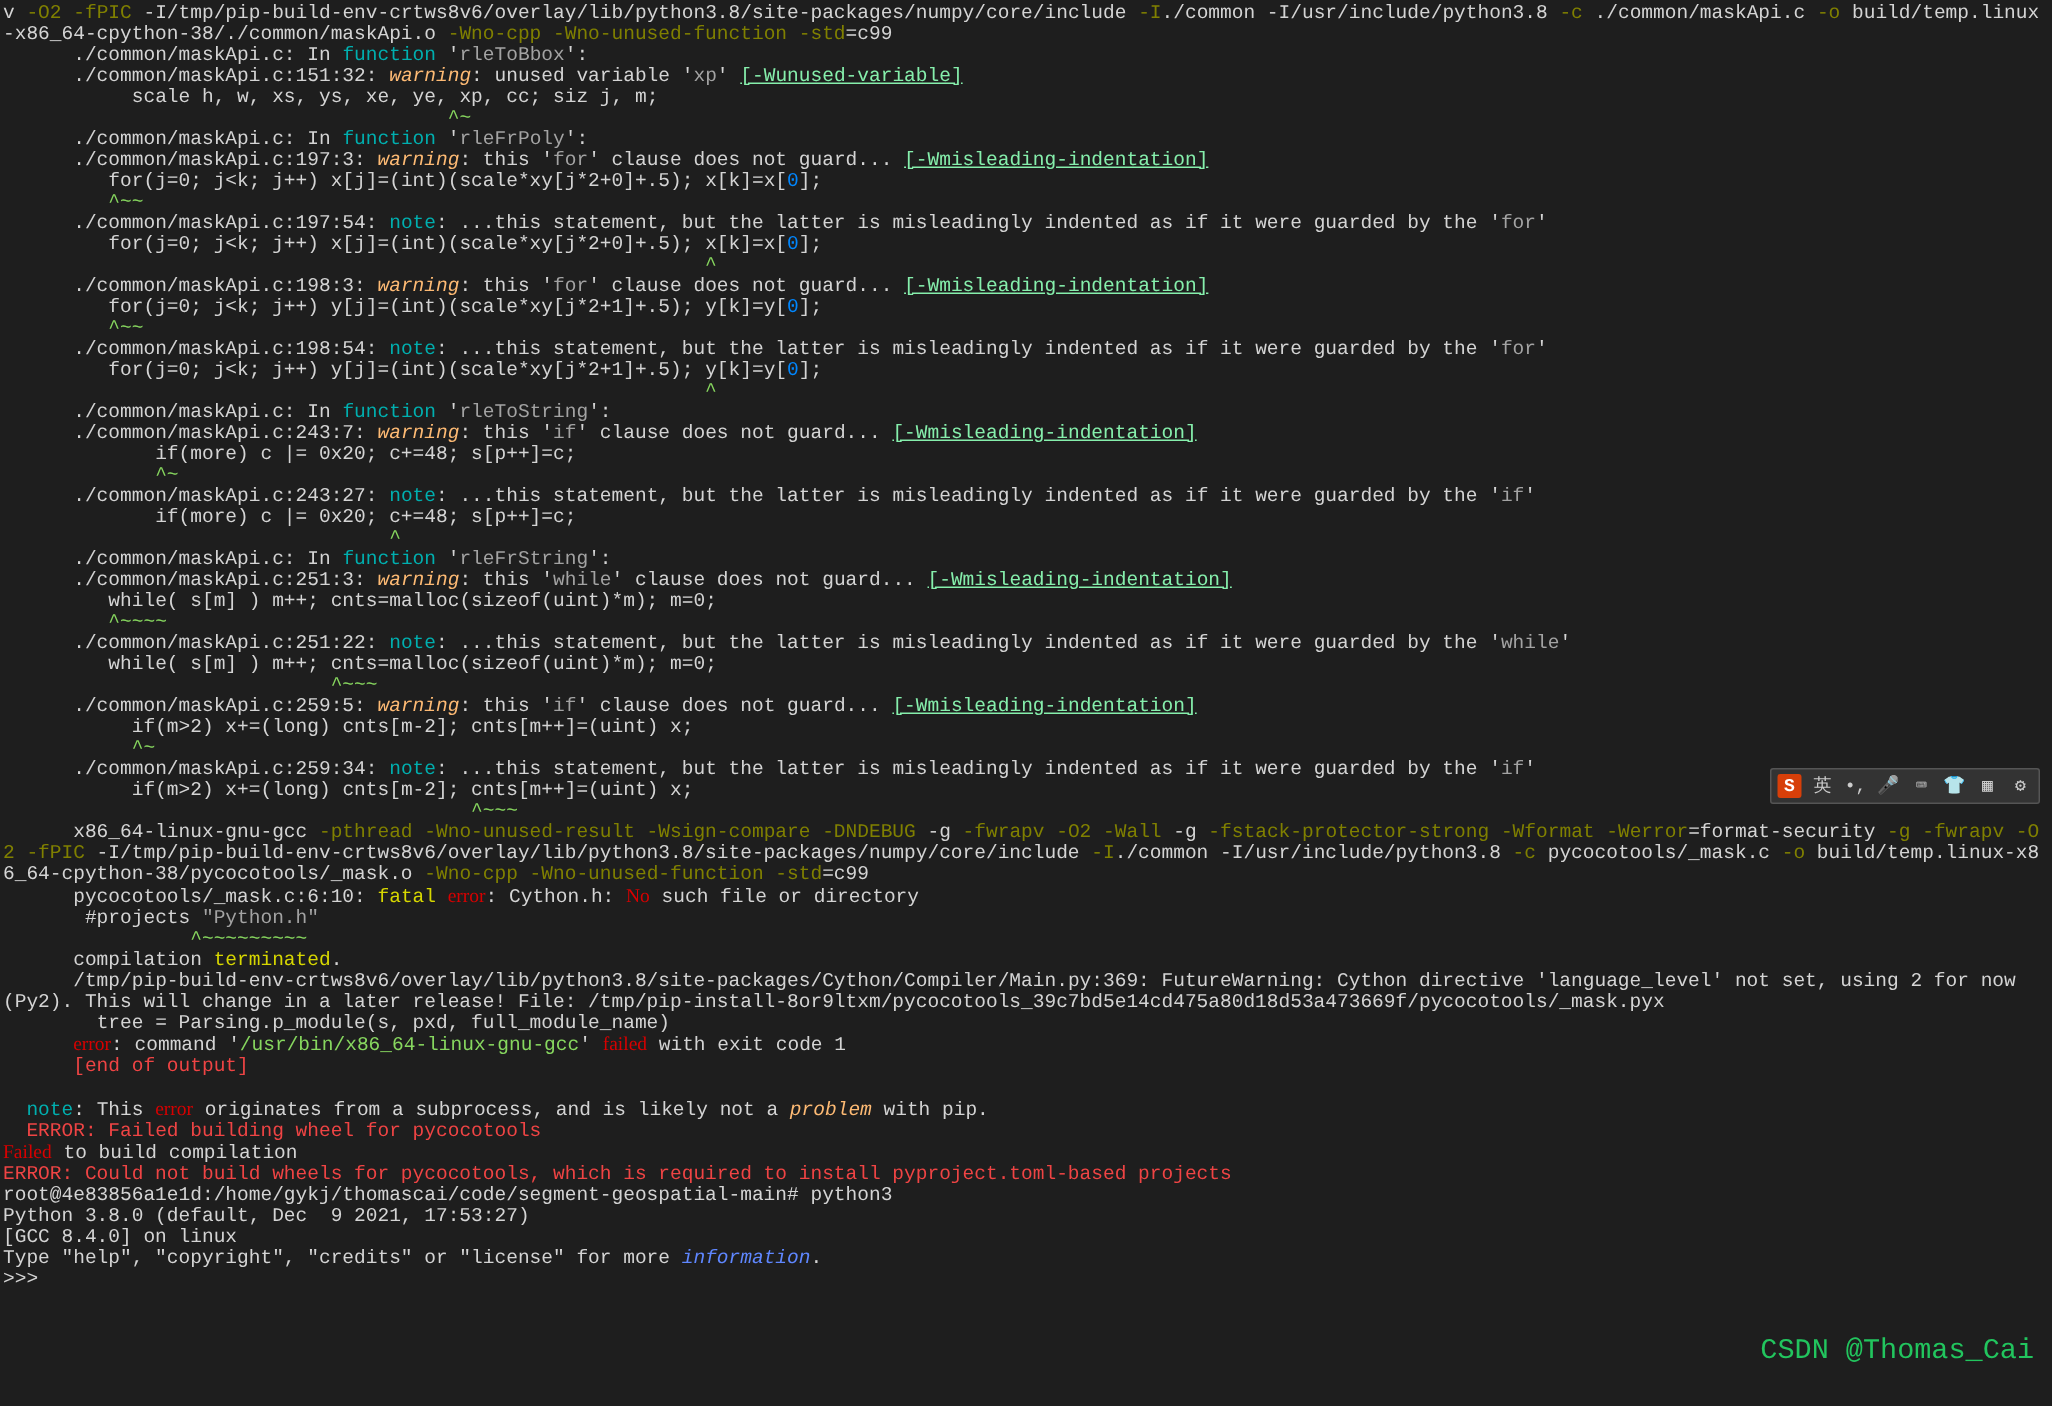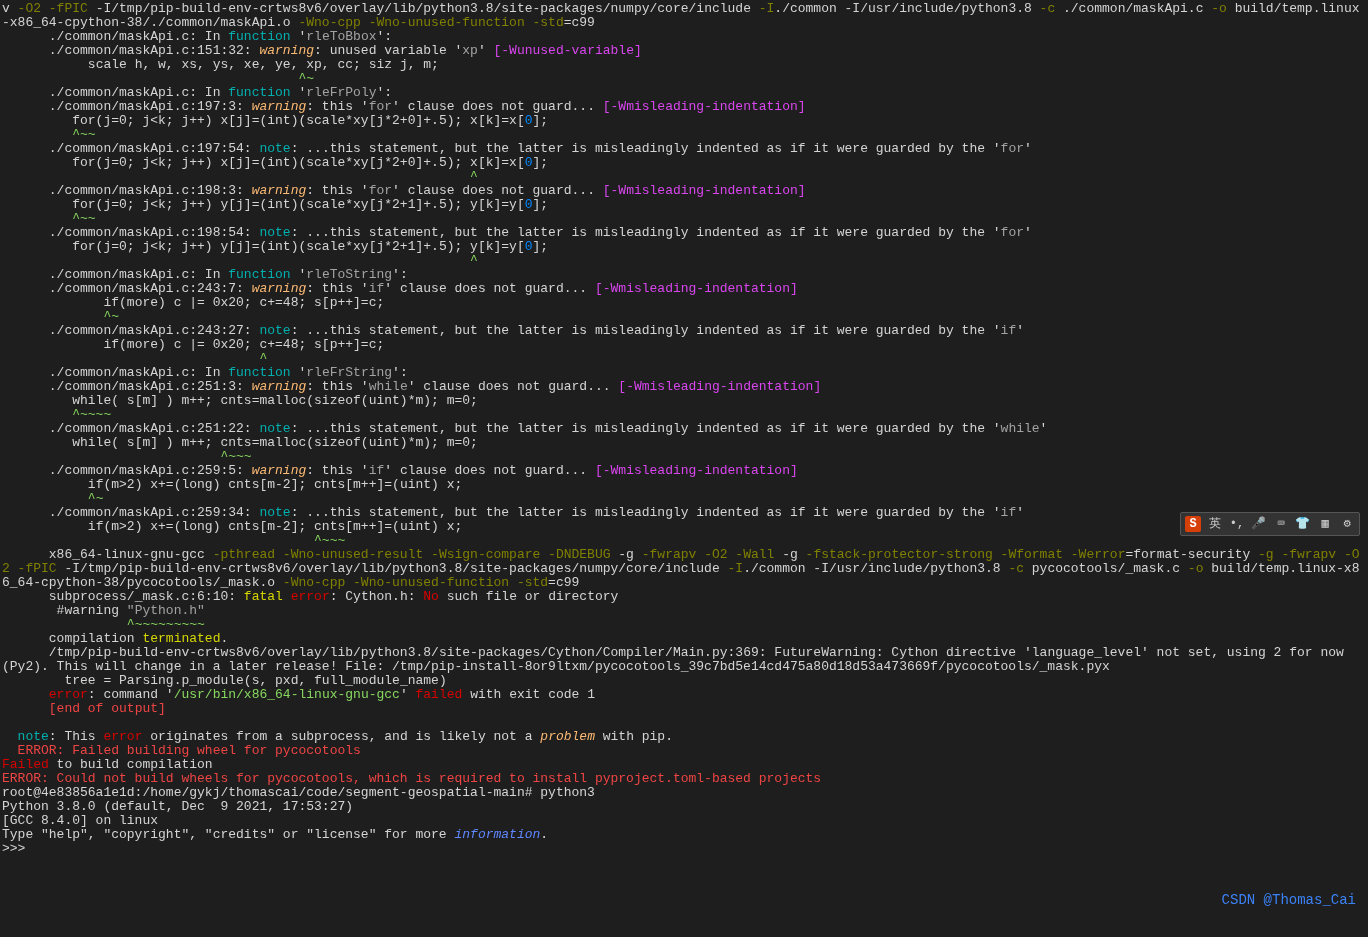--- a/index.html
+++ b/index.html
@@ -20,33 +20,33 @@
     padding: 2px;
     white-space: pre-wrap;
     word-break: break-all;
     font-family: inherit;
   }
   .c-white { color: #d4d4d4; }
   .c-olive { color: #808000; margin-top: 36px; }
   .c-green { color: #a3a3a3; }
   .c-teal { color: #00afaf; }
   .c-magenta { color: #fdba74; font-style: italic; }
-  .c-red { color: #d70000; }
+  .c-red { color: #d70000; font-family: Liberation Serif, serif; }
   .c-orange { color: #ef4444; }
-  .c-brown { color: #d946ef; }
+  .c-brown { color: #86efac; text-decoration: underline; }
   .c-lgreen { color: #87d75f; }
   .c-blue { color: #5f87ff; font-style: italic; }
   .c-bblue { color: #0087ff; }
   .c-yellow { color: #d7d700; }
   .watermark {
     position: absolute;
     bottom: 30px;
     right: 12px;
-    color: #3b82f6;
-    font-size: 14px;
+    color: #22c55e;
+    font-size: 19px;
   }
   .toolbar {
     position: absolute;
     top: 512px;
     right: 8px;
     background: #333;
     border: 1px solid #555;
     border-radius: 2px;
     padding: 3px 4px;
     display: flex;
@@ -104,22 +104,22 @@
 <span class="c-white">      ./common/maskApi.c:251:22: </span><span class="c-teal">note</span><span class="c-white">: ...this statement, but the latter is misleadingly indented as if it were guarded by the '</span><span class="c-green">while</span><span class="c-white">'</span>
 <span class="c-white">         while( s[m] ) m++; cnts=malloc(sizeof(uint)*m); m=0;</span>
 <span class="c-white">                            </span><span class="c-lgreen">^~~~</span>
 <span class="c-white">      ./common/maskApi.c:259:5: </span><span class="c-magenta">warning</span><span class="c-white">: this '</span><span class="c-green">if</span><span class="c-white">' clause does not guard... </span><span class="c-brown">[-Wmisleading-indentation]</span>
 <span class="c-white">           if(m&gt;2) x+=(long) cnts[m-2]; cnts[m++]=(uint) x;</span>
 <span class="c-white">           </span><span class="c-lgreen">^~</span>
 <span class="c-white">      ./common/maskApi.c:259:34: </span><span class="c-teal">note</span><span class="c-white">: ...this statement, but the latter is misleadingly indented as if it were guarded by the '</span><span class="c-green">if</span><span class="c-white">'</span>
 <span class="c-white">           if(m&gt;2) x+=(long) cnts[m-2]; cnts[m++]=(uint) x;</span>
 <span class="c-white">                                        </span><span class="c-lgreen">^~~~</span>
 <span class="c-white">      x86_64-linux-gnu-gcc </span><span class="c-olive">-pthread -Wno-unused-result -Wsign-compare -DNDEBUG</span><span class="c-white"> -g </span><span class="c-olive">-fwrapv -O2 -Wall</span><span class="c-white"> -g </span><span class="c-olive">-fstack-protector-strong -Wformat -Werror</span><span class="c-white">=format-security </span><span class="c-olive">-g -fwrapv -O2 -fPIC</span><span class="c-white"> -I/tmp/pip-build-env-crtws8v6/overlay/lib/python3.8/site-packages/numpy/core/include </span><span class="c-olive">-I</span><span class="c-white">./common -I/usr/include/python3.8 </span><span class="c-olive">-c</span><span class="c-white"> pycocotools/_mask.c </span><span class="c-olive">-o</span><span class="c-white"> build/temp.linux-x86_64-cpython-38/pycocotools/_mask.o </span><span class="c-olive">-Wno-cpp -Wno-unused-function -std</span><span class="c-white">=c99</span>
-<span class="c-white">      subprocess/_mask.c:6:10: </span><span class="c-yellow">fatal </span><span class="c-red">error</span><span class="c-white">: Cython.h: </span><span class="c-red">No</span><span class="c-white"> such file or directory</span>
-<span class="c-white">       #warning </span><span class="c-green">"Python.h"</span>
+<span class="c-white">      pycocotools/_mask.c:6:10: </span><span class="c-yellow">fatal </span><span class="c-red">error</span><span class="c-white">: Cython.h: </span><span class="c-red">No</span><span class="c-white"> such file or directory</span>
+<span class="c-white">       #projects </span><span class="c-green">"Python.h"</span>
 <span class="c-white">                </span><span class="c-lgreen">^~~~~~~~~~</span>
 <span class="c-white">      compilation </span><span class="c-yellow">terminated</span><span class="c-white">.</span>
 <span class="c-white">      /tmp/pip-build-env-crtws8v6/overlay/lib/python3.8/site-packages/Cython/Compiler/Main.py:369: FutureWarning: Cython directive 'language_level' not set, using 2 for now (Py2). This will change in a later release! File: /tmp/pip-install-8or9ltxm/pycocotools_39c7bd5e14cd475a80d18d53a473669f/pycocotools/_mask.pyx</span>
 <span class="c-white">        tree = Parsing.p_module(s, pxd, full_module_name)</span>
 <span class="c-white">      </span><span class="c-red">error</span><span class="c-white">: command '</span><span class="c-lgreen">/usr/bin/x86_64-linux-gnu-gcc</span><span class="c-white">' </span><span class="c-red">failed</span><span class="c-white"> with exit code 1</span>
 <span class="c-white">      </span><span class="c-orange">[end of output]</span>
 <span>  </span>
 <span class="c-white">  </span><span class="c-teal">note</span><span class="c-white">: This </span><span class="c-red">error</span><span class="c-white"> originates from a subprocess, and is likely not a </span><span class="c-magenta">problem</span><span class="c-white"> with pip.</span>
 <span class="c-orange">  ERROR: Failed building wheel for pycocotools</span>
 <span class="c-red">Failed</span><span class="c-white"> to build compilation</span>

